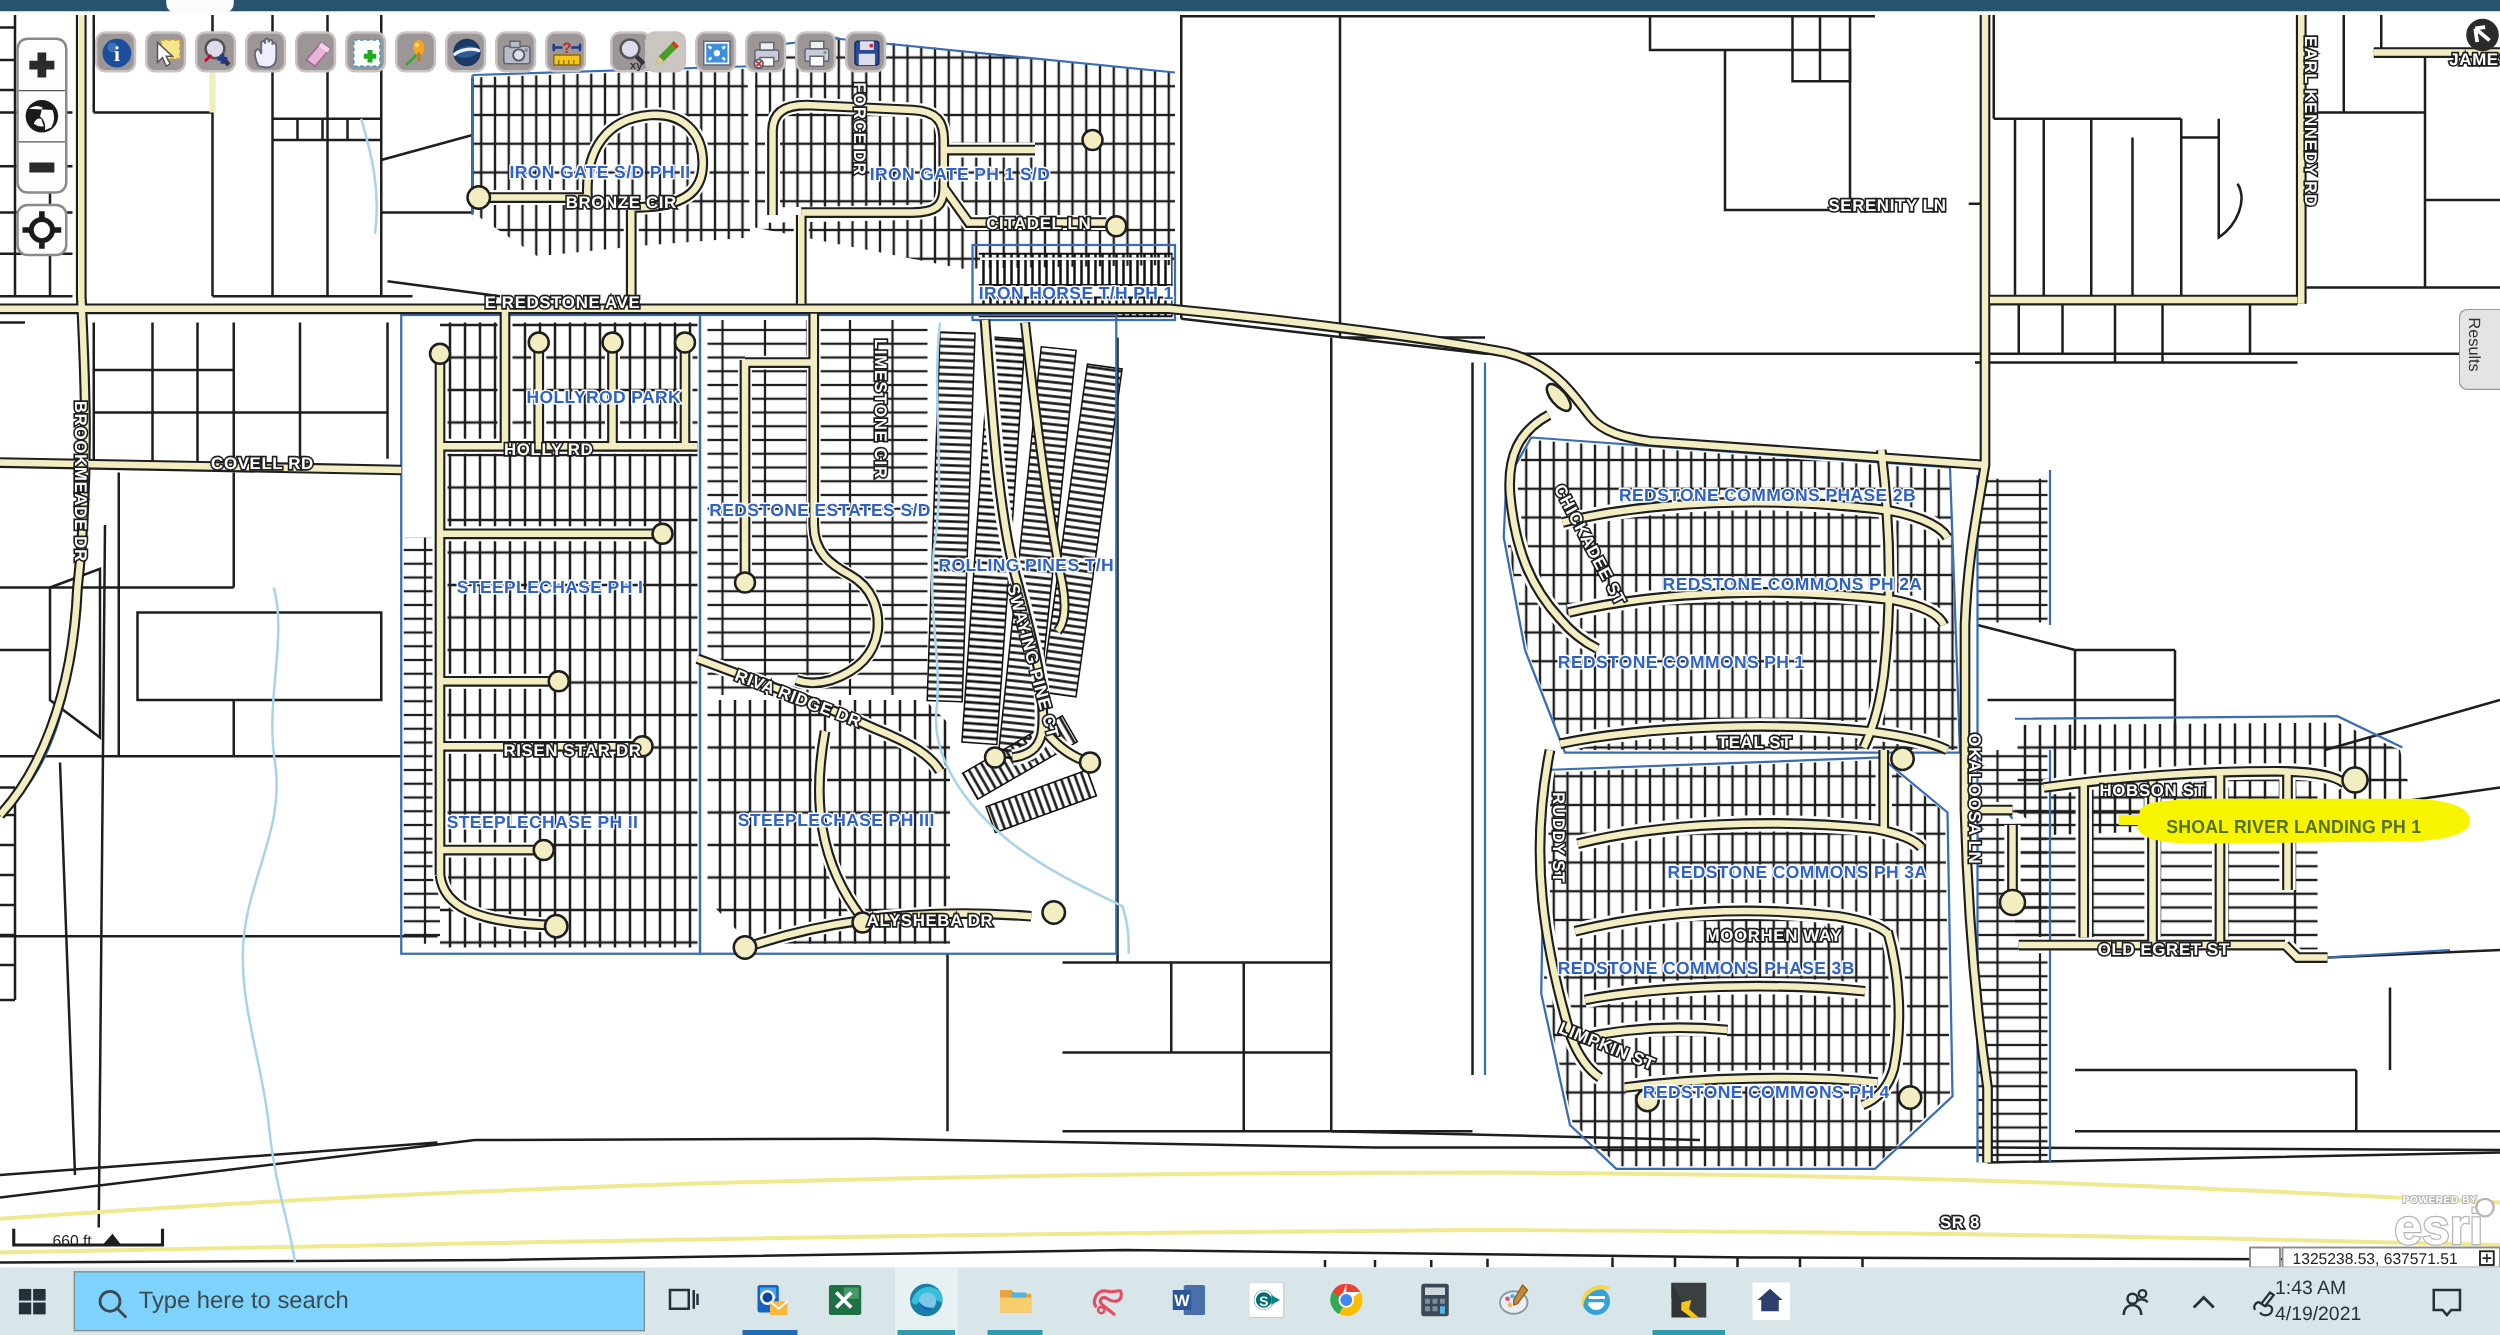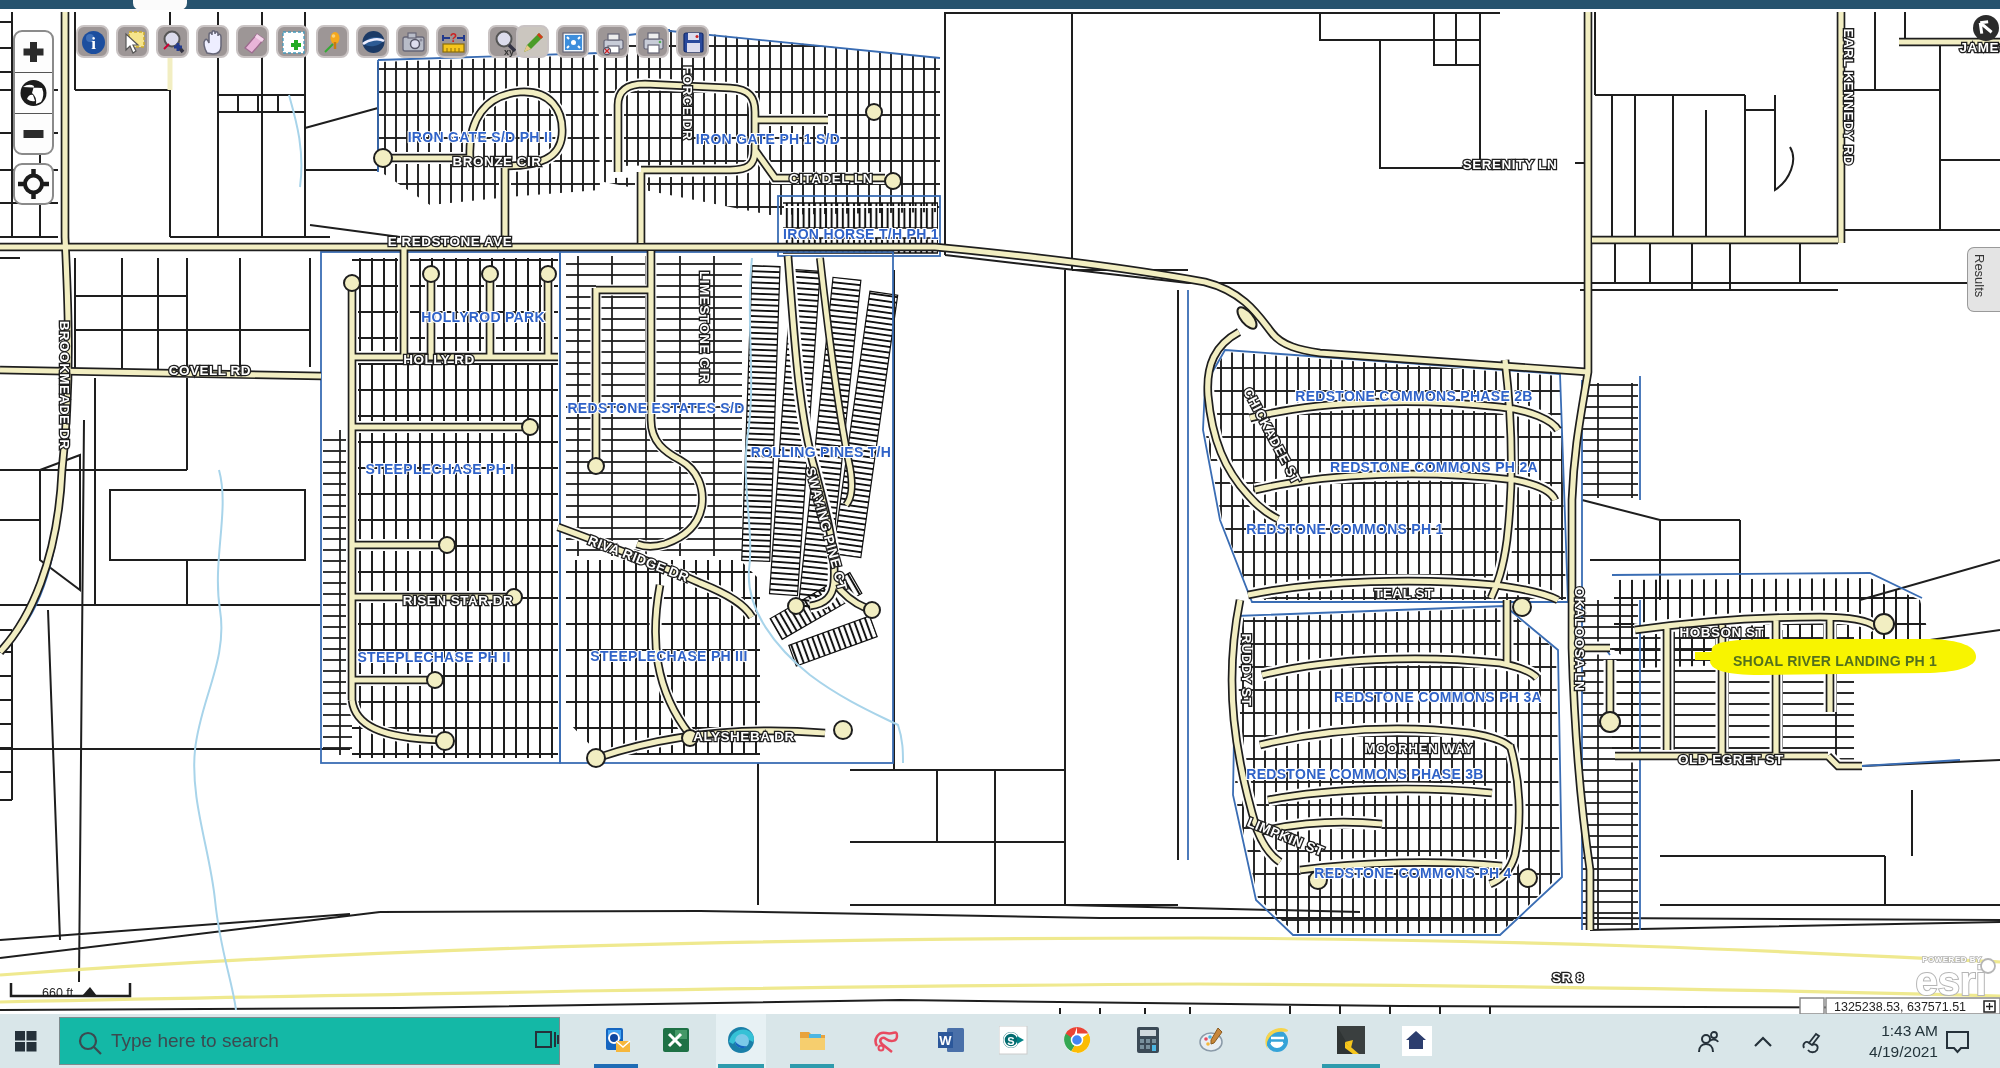--- a/index.html
+++ b/index.html
@@ -15,21 +15,21 @@
     border:2px solid #8a8a8a;border-radius:9px;box-sizing:border-box;z-index:10;}
   #zoomctl .cell{width:100%;height:40px;border-bottom:1px solid #555;position:relative;}
   #zoomctl .cell:last-child{border-bottom:none;}
   #homebtn{position:absolute;left:13px;top:163px;width:41px;height:42px;background:#fdfdfd;
     border:2px solid #8a8a8a;border-radius:9px;box-sizing:border-box;z-index:10;}
   #results{position:absolute;left:1967px;top:247px;width:33px;height:63px;background:#e4e4e4;
     border:1px solid #9a9a9a;border-right:none;border-radius:7px 0 0 7px;z-index:10;}
   #results span{position:absolute;left:4px;top:6px;font-size:13px;color:#333;
     writing-mode:vertical-rl;}
   #taskbar{position:absolute;left:0;top:1014px;width:2000px;height:54px;background:#d9e6e9;z-index:10;}
-  #searchbox{position:absolute;left:59px;top:3px;width:501px;height:48px;background:#14b8a6;
+  #searchbox{position:absolute;left:59px;top:3px;width:457px;height:48px;background:#7dd3fc;
     border:1px solid #7e8a8d;box-sizing:border-box;}
   #searchbox span{position:absolute;left:51px;top:12px;font-size:19px;color:#3c4a50;}
   .ticon{position:absolute;top:12px;width:30px;height:30px;}
   .uline{position:absolute;top:50px;height:4px;background:#2e9bad;}
 </style>
 </head>
 <body>
 <svg id="map" width="2000" height="1014" viewBox="0 0 2000 1014">
 <defs>
 <pattern id="pGrid" width="12" height="26" patternUnits="userSpaceOnUse">
@@ -538,17 +538,17 @@
       <path d="M3,22 C3,16 7,14 10,14 C13,14 17,16 17,22" fill="none" stroke="#25313a" stroke-width="2"></path>
       <circle cx="18" cy="5" r="3" fill="none" stroke="#25313a" stroke-width="1.8"></circle>
       <path d="M14,11 C15,9 21,9 22,12" fill="none" stroke="#25313a" stroke-width="1.8"></path>
     </svg>
   <svg class="ticon" style="left:1752px;top:18px">
       <path d="M3,14 L11,6 L19,14" fill="none" stroke="#25313a" stroke-width="2.2"></path>
     </svg>
   <svg class="ticon" style="left:1800px;top:16px">
       <path d="M4,18 C2,14 6,10 9,13 M9,13 L16,4 L19,6 L12,15 Z M12,15 C16,13 19,16 17,20 C15,23 10,23 8,20" fill="none" stroke="#25313a" stroke-width="1.8"></path>
     </svg>
-  <div style="position:absolute;left:1820px;top:6px;width:118px;height:42px;color:#22333a;font-size:15.5px;text-align:right;line-height:21px">1:43 AM<br>4/19/2021</div>
+  <div style="position:absolute;left:1820px;top:6px;width:118px;height:42px;color:#22333a;font-size:15.5px;text-align:left;line-height:21px">1:43 AM<br>4/19/2021</div>
   <svg class="ticon" style="left:1944px;top:15px">
       <path d="M3,3 H24 V19 H17 L13.5,23 L10,19 H3 Z" fill="none" stroke="#25313a" stroke-width="2"></path>
     </svg>
 </div>
 
 </body></html>

